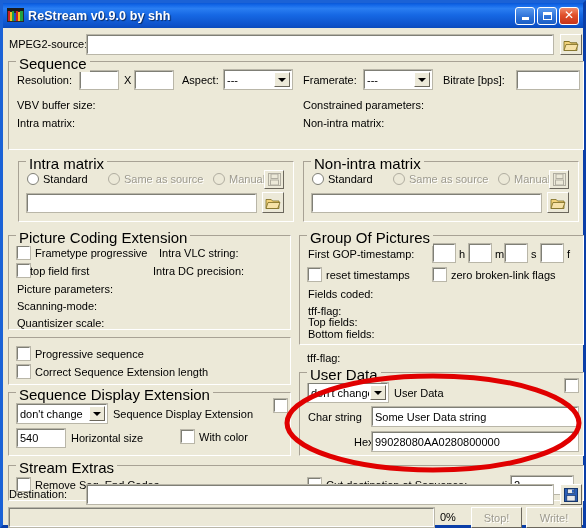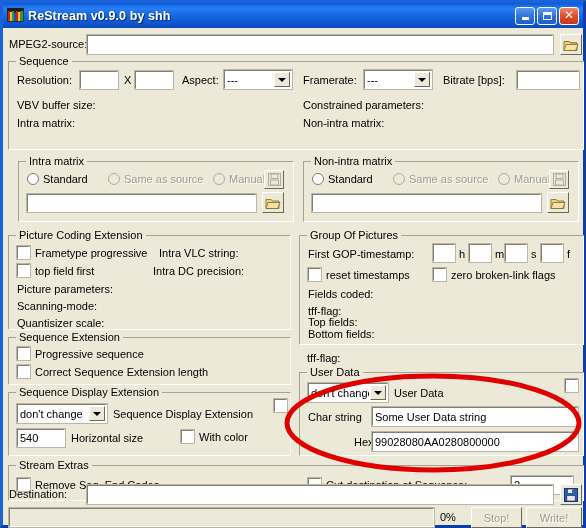--- a/index.html
+++ b/index.html
@@ -66,21 +66,21 @@
     position:absolute;box-sizing:border-box;
     border:1px solid #fff;border-top-color:#a8a295;border-left-color:#a8a295;
   }
   .group>.inner{
     position:absolute;left:-1px;top:-1px;right:-1px;bottom:-1px;
     border:1px solid #a8a295;border-right-color:#fff;border-bottom-color:#fff;
     pointer-events:none;
   }
   .group .g-title{
     position:absolute;top:-7px;left:7px;background:#ece9d8;padding:0 3px;
-    font-size:11px;color:#000;white-space:nowrap;z-index:2;
+    font-size:15px;color:#000;white-space:nowrap;z-index:2;
   }
   .lbl{white-space:nowrap;font-size:11px;}
   .lbl.dim{color:#9d9a8e;text-shadow:1px 1px 0 #fff;}
 
   
   .cb{
     width:13px;height:13px;box-sizing:border-box;background:#fff;
     border:1px solid;border-color:#7f7f76 #fff #fff #7f7f76;
     outline:1px solid #b9b6a8;flex:none;
   }
@@ -281,21 +281,21 @@
     <div class="group" style="left:5px;top:207px;width:283px;height:95px;">
       <div class="inner"></div>
       <div class="g-title">Picture Coding Extension</div>
 
       <div class="abs row" style="left:8px;top:10px;">
         <span class="cb"></span>
         <span class="lbl" style="margin-left:5px;">Frametype progressive</span>
       </div>
       <div class="abs row" style="left:8px;top:28px;">
         <span class="cb"></span>
-        <span class="lbl" style="margin-left:5px;">top field first</span>
+        <span class="lbl" style="">top field first</span>
       </div>
       <div class="abs lbl" style="left:8px;top:47px;">Picture parameters:</div>
       <div class="abs lbl" style="left:8px;top:64px;">Scanning-mode:</div>
       <div class="abs lbl" style="left:8px;top:81px;">Quantisizer scale:</div>
 
       <div class="abs lbl" style="left:150px;top:11px;">Intra VLC string:</div>
       <div class="abs lbl" style="left:144px;top:29px;">Intra DC precision:</div>
     </div>
 
     <div class="group" style="left:296px;top:207px;width:285px;height:110px;">
@@ -323,21 +323,20 @@
 
       <div class="abs lbl" style="left:8px;top:52px;">Fields coded:</div>
       <div class="abs lbl" style="left:8px;top:69px;">tff-flag:</div>
       <div class="abs lbl" style="left:8px;top:80px;">Top fields:</div>
       <div class="abs lbl" style="left:8px;top:92px;">Bottom fields:</div>
     </div>
     <div class="abs lbl" style="left:304px;top:324px;">tff-flag:</div>
 
     <div class="group" style="left:5px;top:309px;width:283px;height:48px;">
       <div class="inner"></div>
-      <div class="g-title">Sequence Extension</div>
 
       <div class="abs row" style="left:8px;top:9px;">
         <span class="cb"></span>
         <span class="lbl" style="margin-left:5px;">Progressive sequence</span>
       </div>
       <div class="abs row" style="left:8px;top:27px;">
         <span class="cb"></span>
         <span class="lbl" style="margin-left:5px;">Correct Sequence Extension length</span>
       </div>
     </div>

